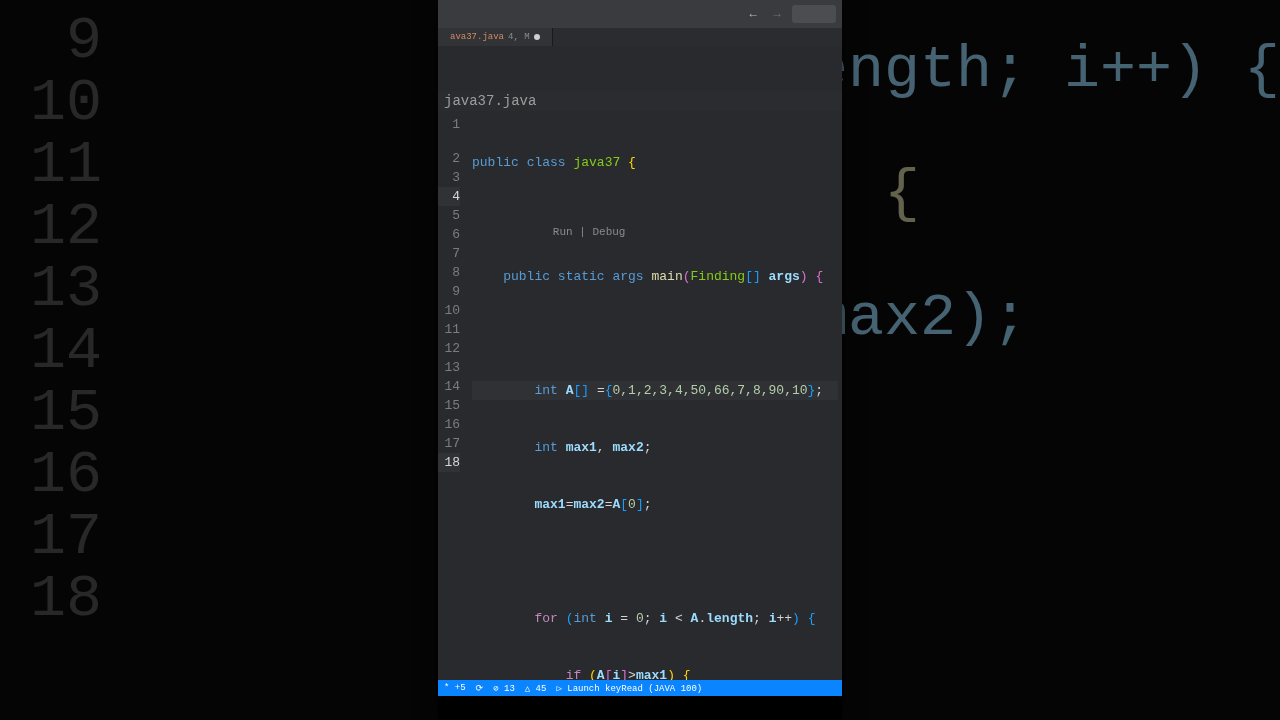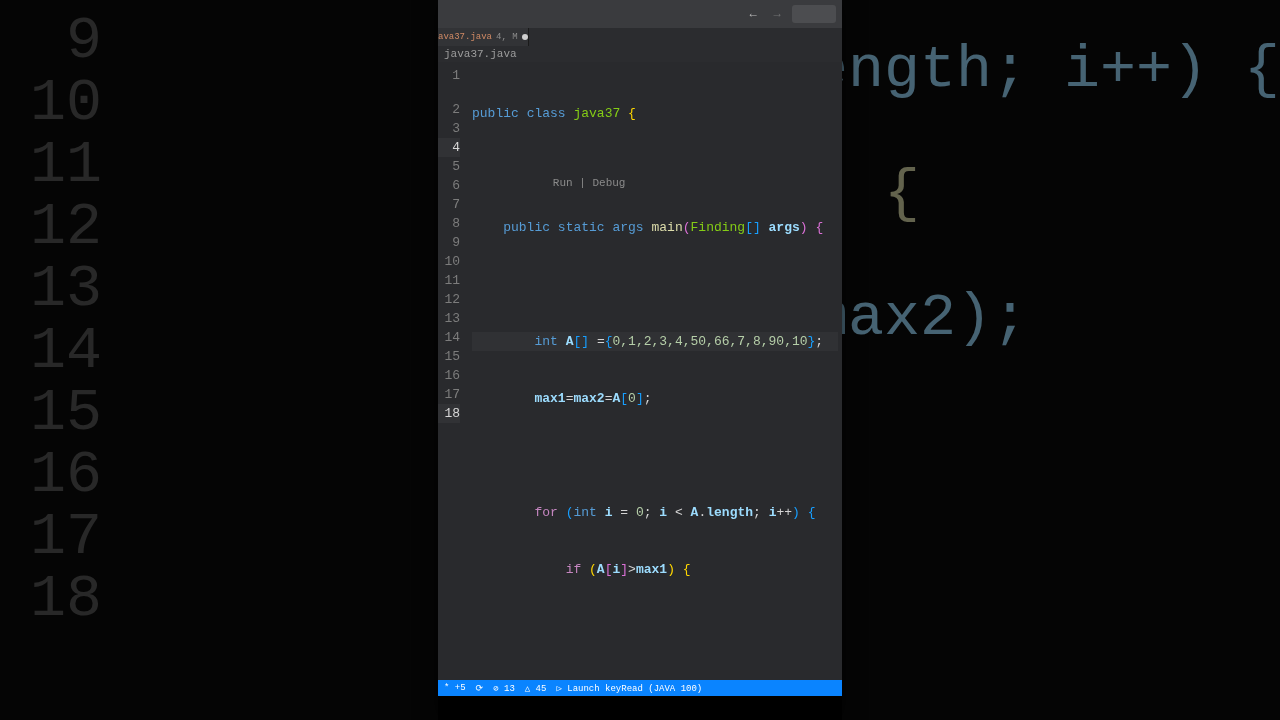--- a/index.html
+++ b/index.html
@@ -27,24 +27,24 @@
   }
   .topbar {
     height:28px; background:#3a3b3e; display:flex; justify-content:flex-end;
     align-items:center; gap:6px; padding:0 6px;
   }
   .nav-arrow { width:18px; height:18px; display:flex; align-items:center; justify-content:center;
     color:#bdbdbd; cursor:pointer; font-size:12px; }
   .search-box { width:44px; height:18px; background:#4c4d50; border-radius:3px; }
 
   .tabrow { height:18px; display:flex; align-items:center; background:#2b2c2f; }
-  .tab { font-size:9px; color:#d08a65; padding:0 0; display:flex; align-items:center; gap:4px;
+  .tab { font-size:9px; color:#d08a65; padding:0 12px; display:flex; align-items:center; gap:4px;
     border-right:1px solid #1a1a1a; height:100%; background:#323336; }
   .tab .dot { width:6px; height:6px; border-radius:50%; background:#cfcfcf; display:inline-block; }
-  .crumb { font-size:11px; color:#9d9d9d; padding:2px 6px; background:#2b2c2f; }
+  .crumb { font-size:14px; color:#9d9d9d; padding:2px 6px; background:#2b2c2f;margin-top:45px; }
 
   .editor { flex:1; display:flex; background:#292a2d; font-size:13px; line-height:19px; overflow:hidden; }
   .ln { width:28px; text-align:right; color:#7c7c7c; padding:4px 6px 0 0; user-select:none; }
   .ln div.hl { color:#d7d7d7; background:rgba(255,255,255,.04); }
   .code { flex:1; padding:4px 4px 0 6px; white-space:pre; }
   .code .row { min-height:19px; }
   .codelens { color:#8a8a8a; font-size:11px; padding-left:28px; }
   .codelens a { color:#8a8a8a; text-decoration:none; cursor:pointer; }
   .hlrow { background:rgba(255,255,255,.035); }
 
@@ -132,20 +132,21 @@
     </div>
 
     <div class="code">
       <div class="row"><span class="kw">public</span> <span class="kw">class</span> <span class="cls">java37</span> <span class="br1">{</span></div>
       <div class="row codelens" style="height:15px;line-height:15px;">
         <a>Run</a><span> | </span><a>Debug</a>
       </div>
       <div class="row">    <span class="kw">public</span> <span class="kw">static</span> <span class="kw">args</span> <span class="cls2">main</span><span class="br2">(</span><span class="cls">Finding</span><span class="br3">[]</span> <span class="id">args</span><span class="br2">)</span> <span class="br2">{</span></div>
       <div class="row"> </div>
       <div class="row hlrow">        <span class="kw">int</span> <span class="id">A</span><span class="br3">[]</span> <span class="pn">=</span><span class="br3">{</span><span class="num">0,1,2,3,4,50,66,7,8,90,10</span><span class="br3">}</span><span class="pn">;</span></div>
+      <div class="row">        <span class="kw">int</span> <span class="id">max1</span><span class="pn">,</span> <span class="id">max2</span><span class="pn">;</span></div>
       <div class="row">        <span class="id">max1</span><span class="pn">=</span><span class="id">max2</span><span class="pn">=</span><span class="id">A</span><span class="br3">[</span><span class="num">0</span><span class="br3">]</span><span class="pn">;</span></div>
       <div class="row"> </div>
       <div class="row">        <span class="kw2">for</span> <span class="br3">(</span><span class="kw">int</span> <span class="id">i</span> <span class="pn">=</span> <span class="num">0</span><span class="pn">;</span> <span class="id">i</span> <span class="pn">&lt;</span> <span class="id">A</span><span class="pn">.</span><span class="id">length</span><span class="pn">;</span> <span class="id">i</span><span class="pn">++</span><span class="br3">)</span> <span class="br3">{</span></div>
       <div class="row">            <span class="kw2">if</span> <span class="br1">(</span><span class="id">A</span><span class="br2">[</span><span class="id">i</span><span class="br2">]</span><span class="pn">&gt;</span><span class="id">max1</span><span class="br1">)</span> <span class="br1">{</span></div>
       
       
       
       
       
       

